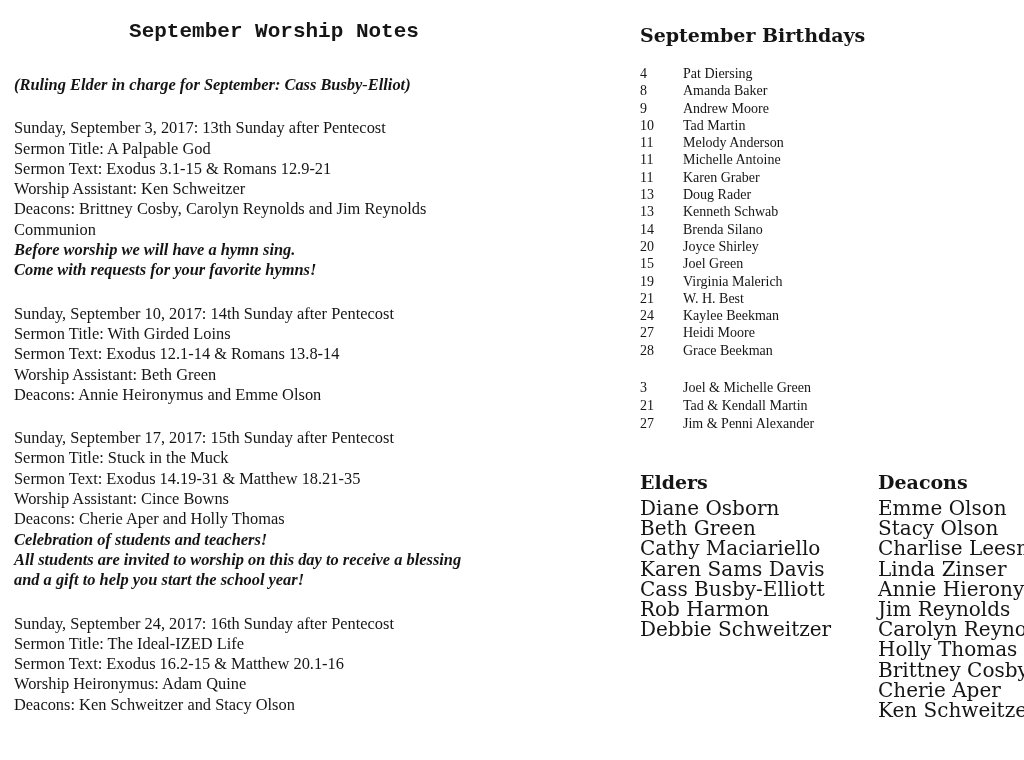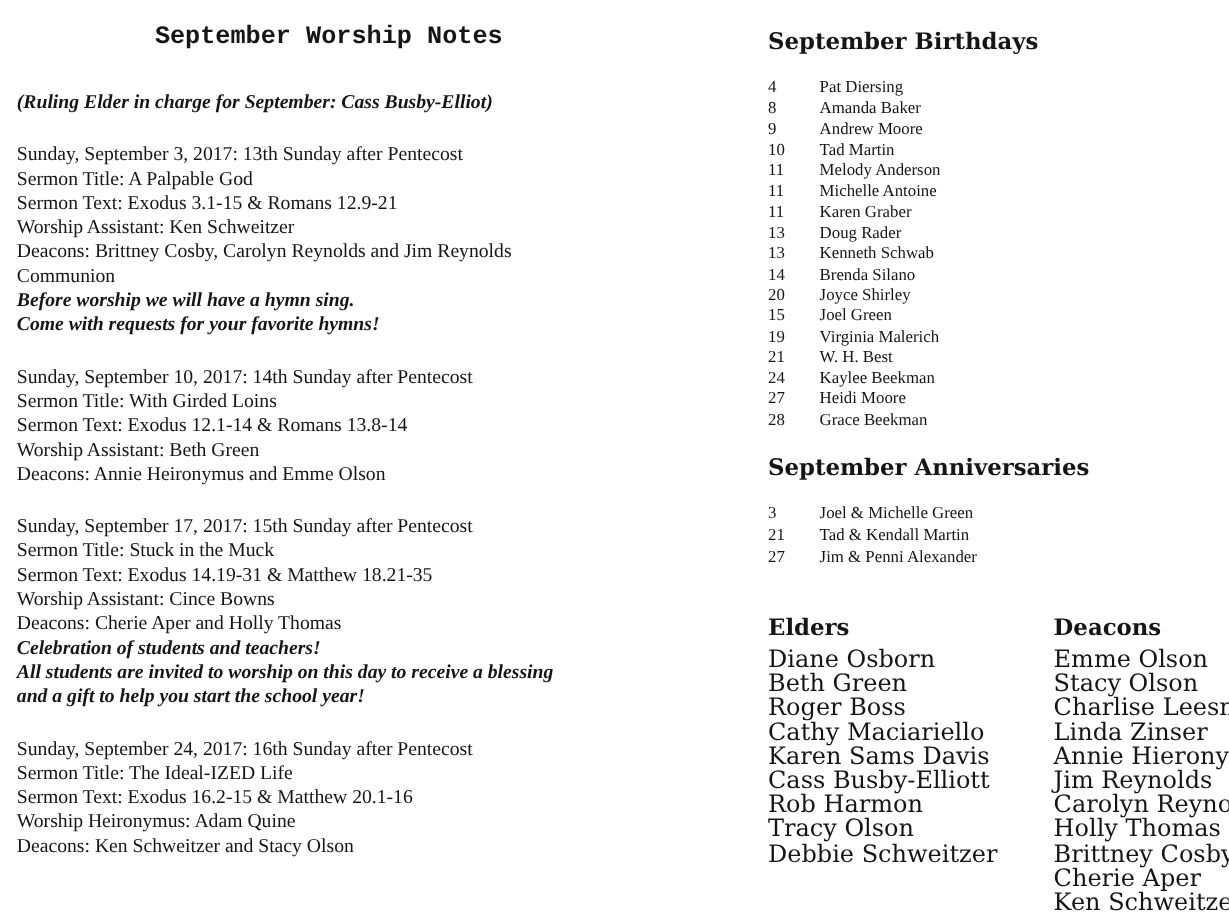--- a/index.html
+++ b/index.html
@@ -208,21 +208,20 @@
       <div class="row">
       <span class="day">27</span>
       <span class="name">Heidi Moore</span>
     </div>
       <div class="row">
       <span class="day">28</span>
       <span class="name">Grace Beekman</span>
     </div>
     </div>
 
-  <div class="section-title anniv-header">September Anniversaries</div>
   <div class="anniv-list">
       <div class="row">
       <span class="day">3</span>
       <span class="name">Joel &amp; Michelle Green</span>
     </div>
       <div class="row">
       <span class="day">21</span>
       <span class="name">Tad &amp; Kendall Martin</span>
     </div>
       <div class="row">
@@ -230,26 +229,24 @@
       <span class="name">Jim &amp; Penni Alexander</span>
     </div>
     </div>
 
   <div class="officers">
     <div class="officer-col">
       <div class="section-title">Elders</div>
       <div class="names">
           <div>Diane Osborn</div>
           <div>Beth Green</div>
-          <div>Roger Boss</div>
           <div>Cathy Maciariello</div>
           <div>Karen Sams Davis</div>
           <div>Cass Busby-Elliott</div>
           <div>Rob Harmon</div>
-          <div>Tracy Olson</div>
           <div>Debbie Schweitzer</div>
         </div>
     </div>
     <div class="officer-col">
       <div class="section-title">Deacons</div>
       <div class="names">
           <div>Emme Olson</div>
           <div>Stacy Olson</div>
           <div>Charlise Leesman</div>
           <div>Linda Zinser</div>

